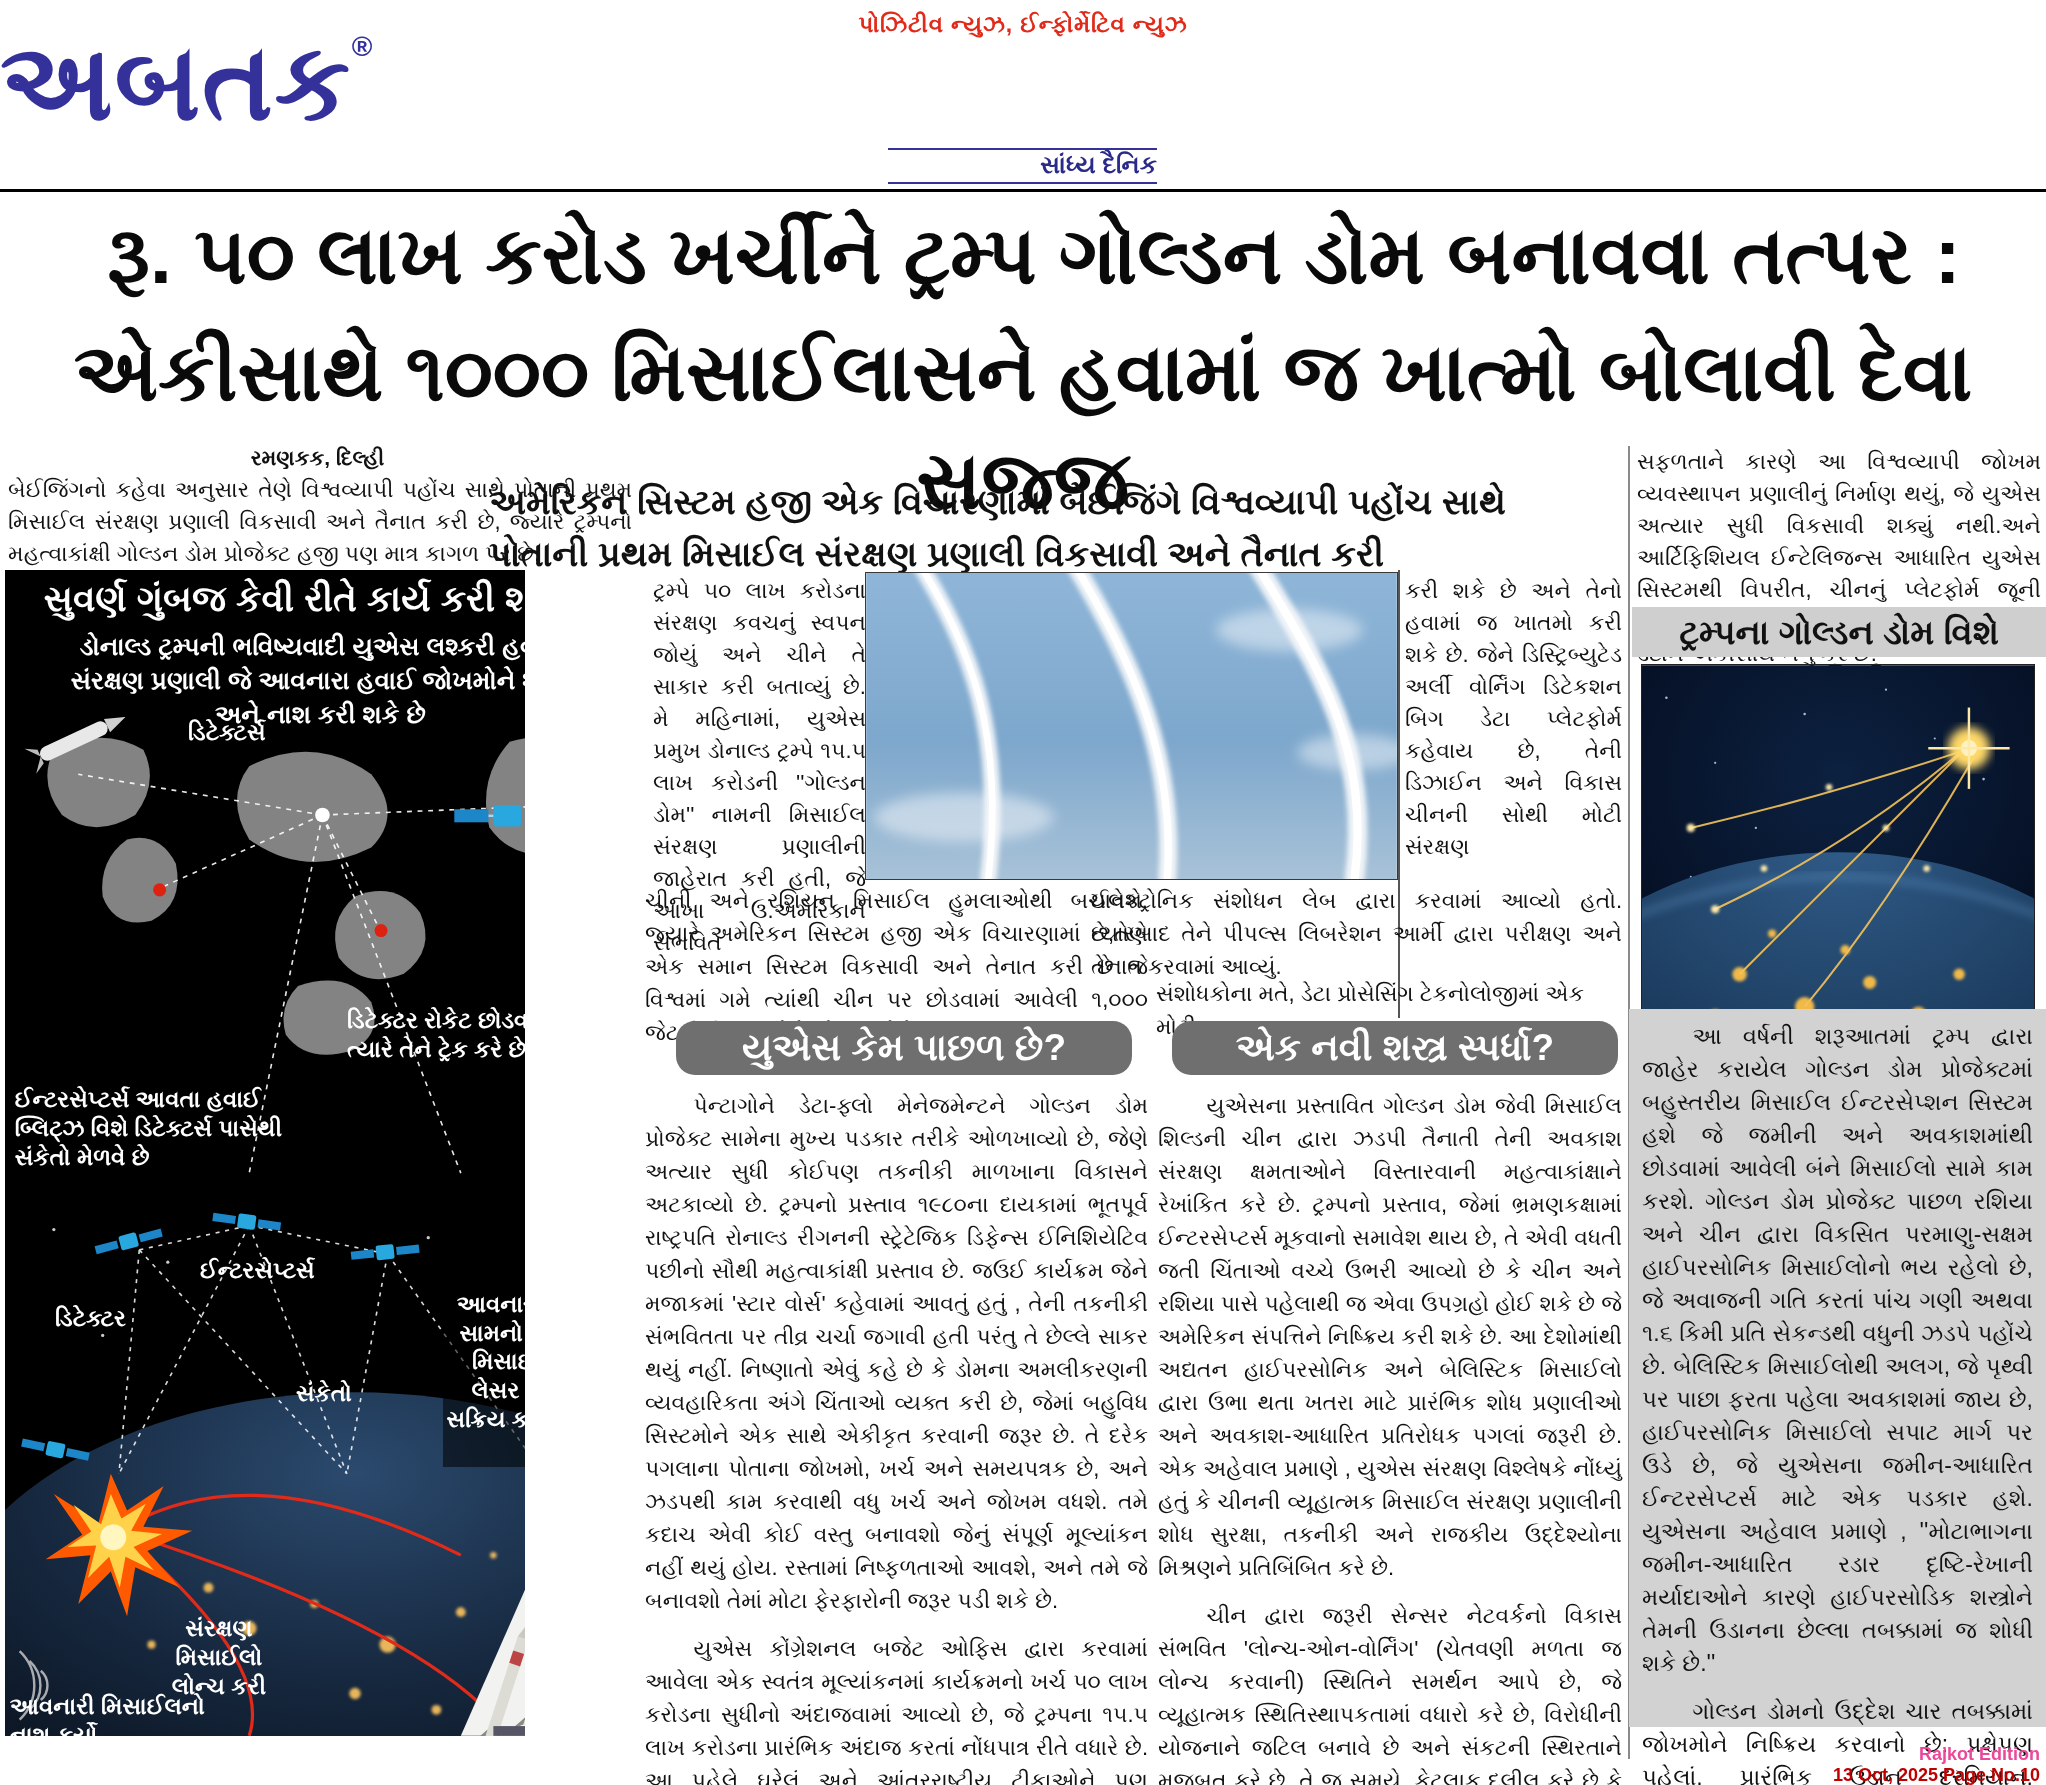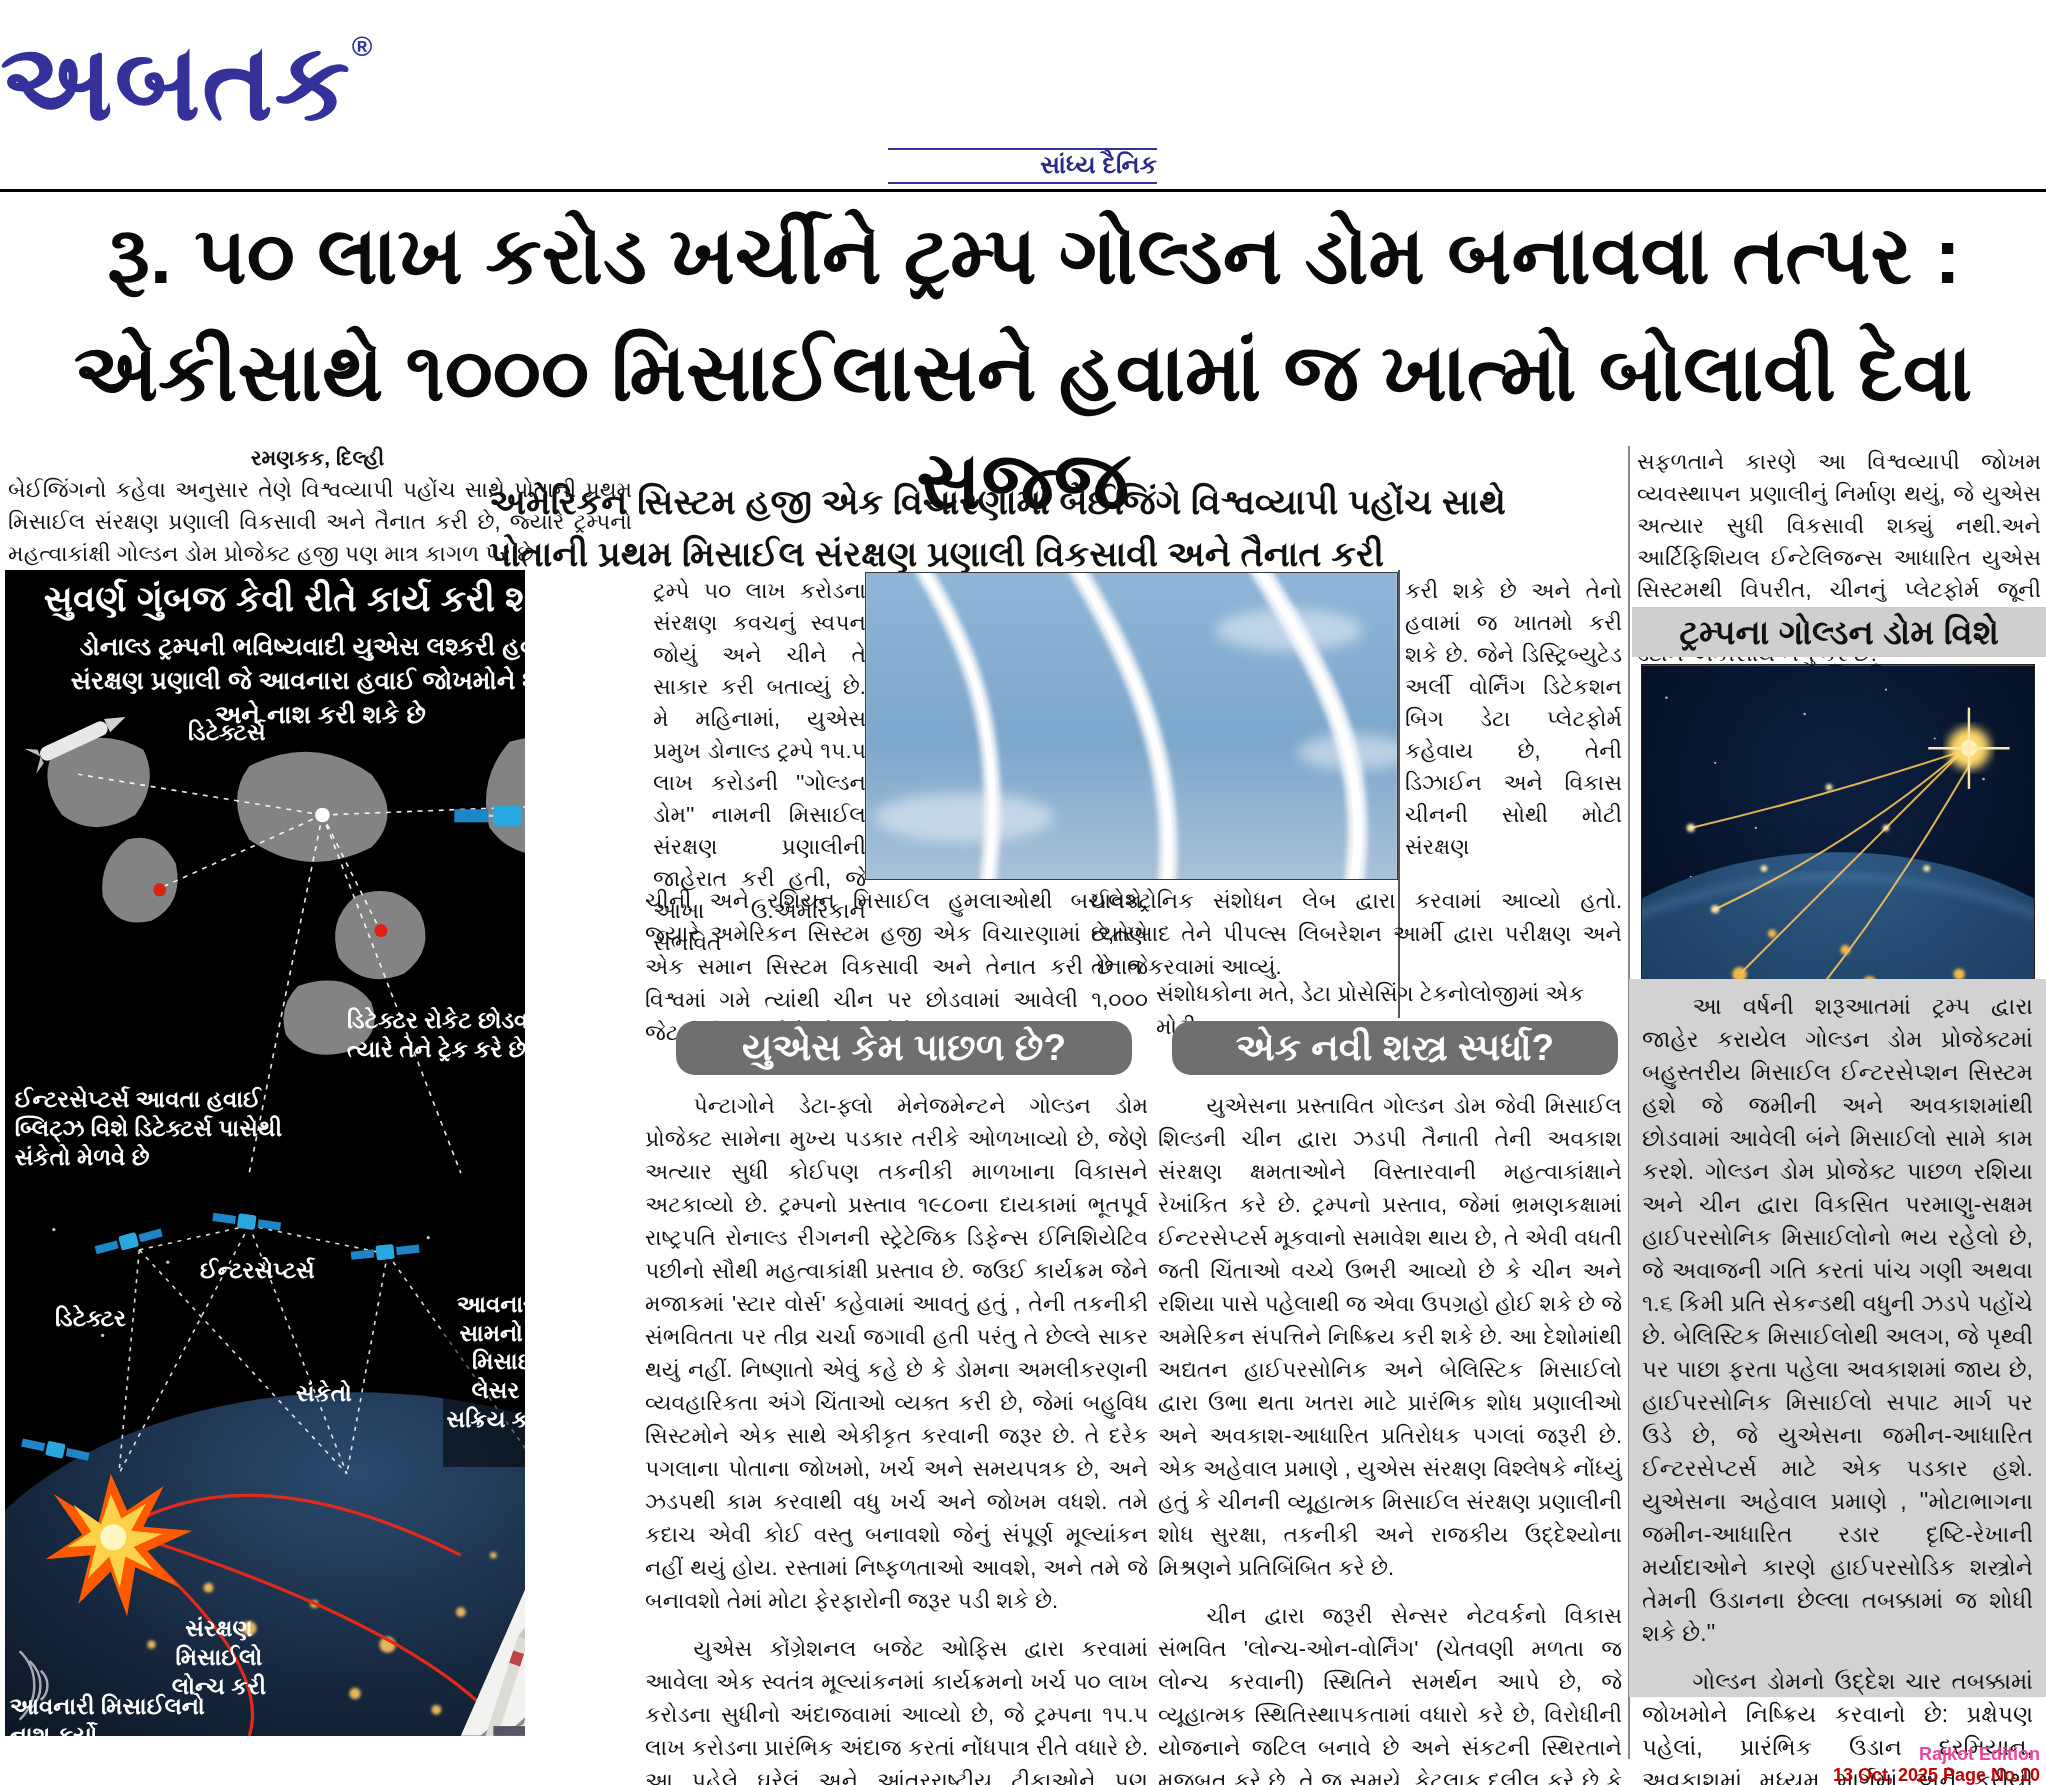--- a/index.html
+++ b/index.html
@@ -14,20 +14,21 @@
         align-items:center;justify-content:center;font-weight:bold;}
   .ig-label{color:#fff;font-weight:bold;line-height:1.25;}
   p{margin:0 0 14.7px 0;}
   .indent{text-indent:2.2em;}
   .vrule{background:#8a8a8a;width:1.6px;}
 </style>
 </head>
 <body>
 
 <div class="abs ctr" style="left:0;top:0;width:2046px;height:187px;">
+  <div class="abs bold" style="left:0;top:11.4px;width:2046px;text-align:center;color:#e02a1a;font-size:23px;letter-spacing:0.8px;">પોઝિટીવ ન્યુઝ, ઈન્ફોર્મેટિવ ન્યુઝ</div>
   <div class="abs" style="left:0;top:24.4px;width:2046px;text-align:left;">
     <span style="font-size:107px;font-weight:900;color:#34319b;letter-spacing:1.6px;line-height:1.1;">અબતક</span><span style="font-size:28px;font-weight:bold;color:#34319b;vertical-align:top;position:relative;top:6.5px;">®</span>
   </div>
   <div class="abs" style="left:888px;top:148px;width:269px;height:1.6px;background:#34319b;"></div>
   <div class="abs bold" style="left:888px;top:151px;width:269px;text-align:right;color:#2a2a8a;font-size:24.4px;">સાંધ્ય દૈનિક</div>
   <div class="abs" style="left:888px;top:182px;width:269px;height:1.6px;background:#34319b;"></div>
 </div>
 
 <div class="abs" style="left:0;top:189px;width:2046px;height:3.3px;background:#000;"></div>
 
@@ -320,21 +321,21 @@
     </g>
     <g>
       <circle cx="402" cy="102" r="26" fill="#ffd869" filter="url(#g2)"></circle>
       <circle cx="402" cy="102" r="10" fill="#fff2c2"></circle>
       <line x1="352" y1="102" x2="452" y2="102" stroke="#ffe9a8" stroke-width="3"></line>
       <line x1="402" y1="52" x2="402" y2="152" stroke="#ffe9a8" stroke-width="3"></line>
     </g>
   </svg>
 </div>
 
-<div class="abs" style="left:1629px;top:979px;width:417px;height:718px;background:#d2d2d2;box-sizing:border-box;padding:11.4px 13px 0 13px;">
+<div class="abs" style="left:1629px;top:1009px;width:417px;height:718px;background:#d2d2d2;box-sizing:border-box;padding:11.4px 13px 0 13px;">
   <div class="just" style="font-size:23px;line-height:33px;">
     <p class="indent">આ વર્ષની શરૂઆતમાં ટ્રમ્પ દ્વારા જાહેર કરાયેલ ગોલ્ડન ડોમ પ્રોજેક્ટમાં બહુસ્તરીય મિસાઈલ ઈન્ટરસેપ્શન સિસ્ટમ હશે જે જમીની અને અવકાશમાંથી છોડવામાં આવેલી બંને મિસાઈલો સામે કામ કરશે. ગોલ્ડન ડોમ પ્રોજેક્ટ પાછળ રશિયા અને ચીન દ્વારા વિકસિત પરમાણુ-સક્ષમ હાઈપરસોનિક મિસાઈલોનો ભય રહેલો છે, જે અવાજની ગતિ કરતાં પાંચ ગણી અથવા ૧.૬ કિમી પ્રતિ સેકન્ડથી વધુની ઝડપે પહોંચે છે. બેલિસ્ટિક મિસાઈલોથી અલગ, જે પૃથ્વી પર પાછા ફરતા પહેલા અવકાશમાં જાય છે, હાઈપરસોનિક મિસાઈલો સપાટ માર્ગ પર ઉડે છે, જે યુએસના જમીન-આધારિત ઈન્ટરસેપ્ટર્સ માટે એક પડકાર હશે. યુએસના અહેવાલ પ્રમાણે , ''મોટાભાગના જમીન-આધારિત રડાર દૃષ્ટિ-રેખાની મર્યાદાઓને કારણે હાઈપરસોડિક શસ્ત્રોને તેમની ઉડાનના છેલ્લા તબક્કામાં જ શોધી શકે છે.''</p>
     <p class="indent">ગોલ્ડન ડોમનો ઉદ્દેશ ચાર તબક્કામાં જોખમોને નિષ્ક્રિય કરવાનો છે: પ્રક્ષેપણ પહેલાં, પ્રારંભિક ઉડાન દરમિયાન, અવકાશમાં મધ્યમ માર્ગમાં અને ફરીથી પ્રવેશ દરમિયાન.</p>
 
   </div>
 </div>
 
 <div class="abs bold" style="left:1710px;top:1744px;width:330px;text-align:right;font-size:18px;color:#ec4899;">Rajkot Edition</div>
 <div class="abs bold" style="left:1710px;top:1765px;width:330px;text-align:right;font-size:18px;color:#c00000;">13 Oct, 2025 Page No.10</div>
 

